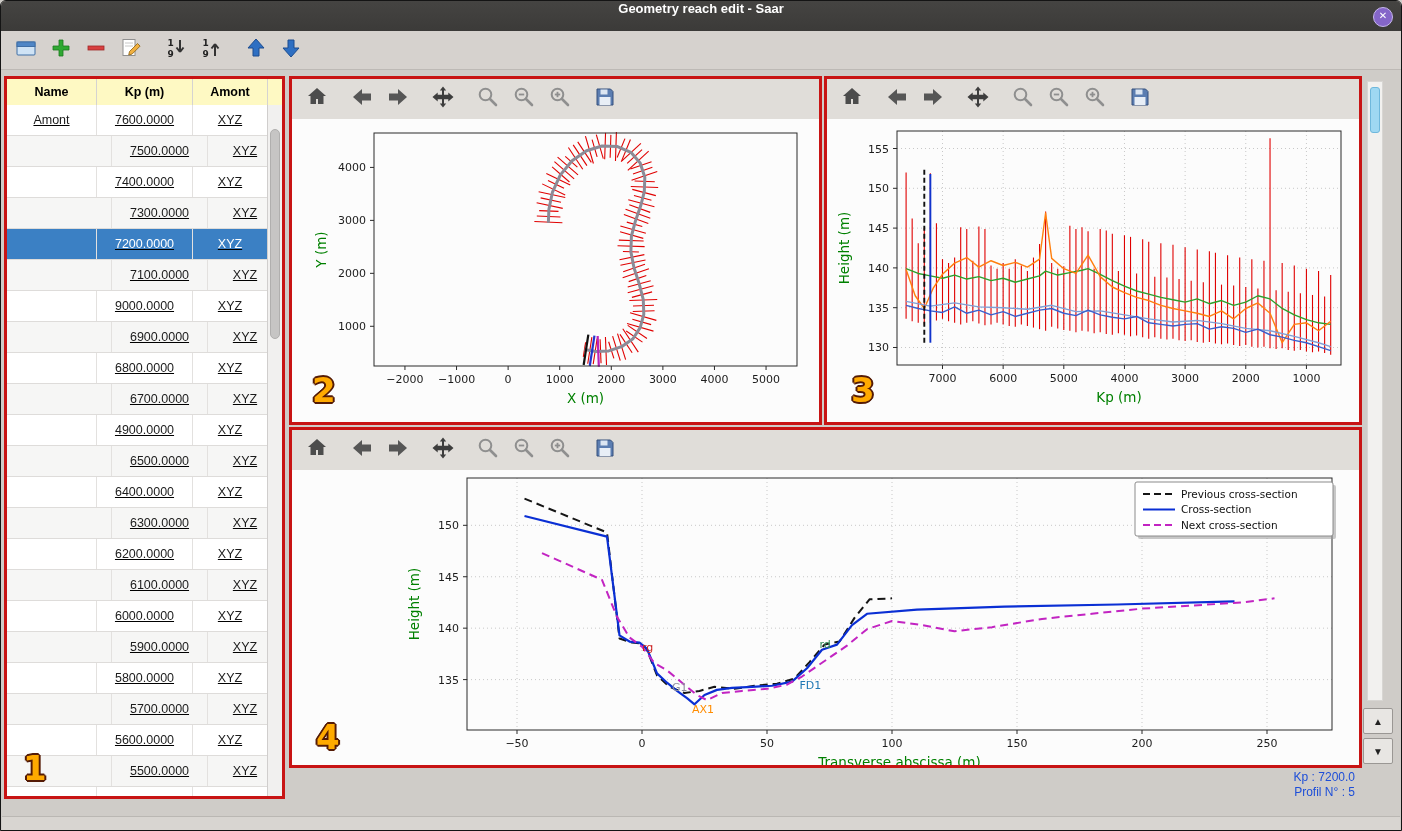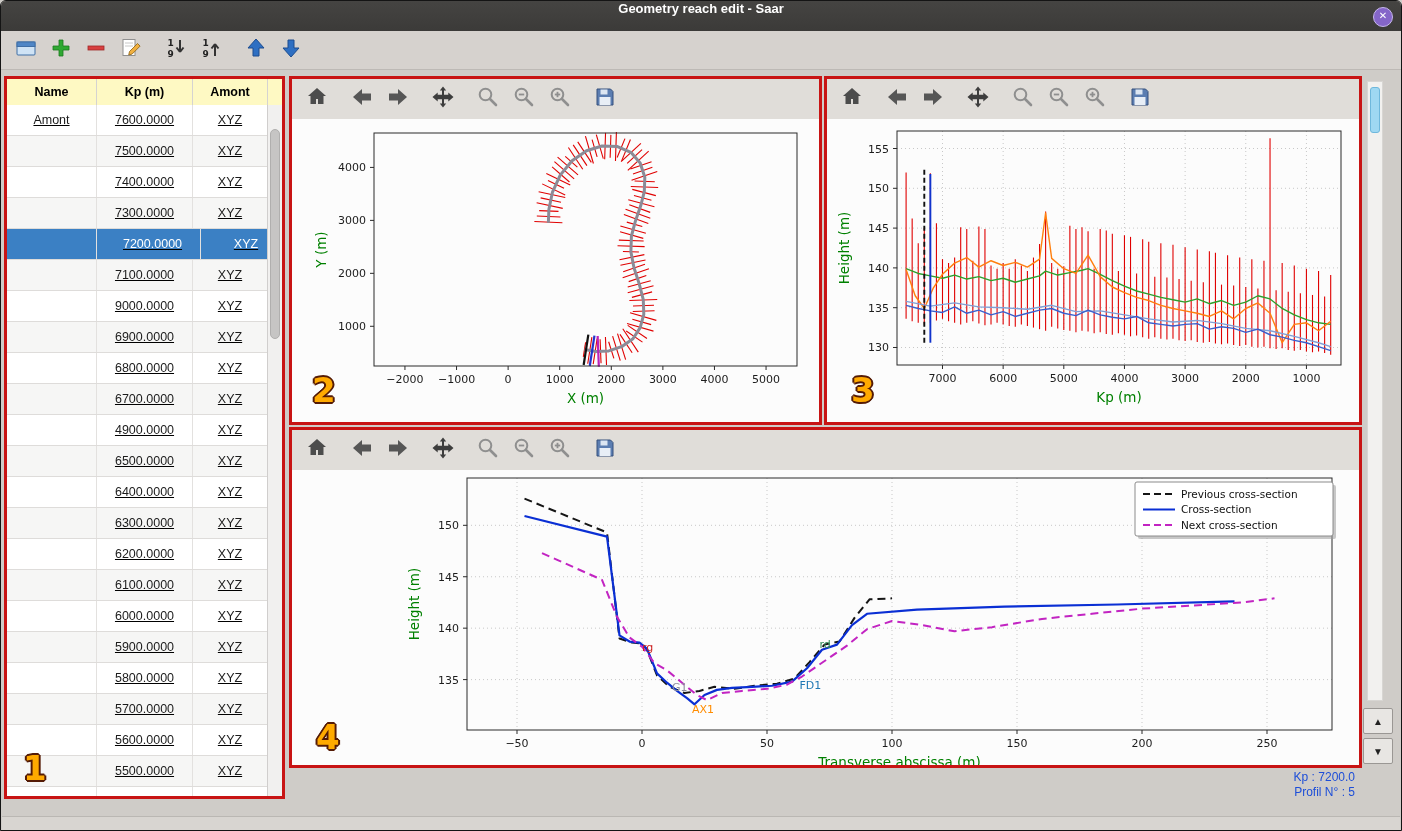--- a/index.html
+++ b/index.html
@@ -28,23 +28,23 @@
   .figure svg{position:absolute;left:0;top:0;}
   
   .panel-num{position:absolute;font-family:"DejaVu Sans",sans-serif;font-size:34px;font-weight:bold;color:#ffaa00;
     text-shadow:-2px 0 0 #541b06,2px 0 0 #541b06,0 -2px 0 #541b06,0 2px 0 #541b06,-1px -1px 0 #541b06,1px 1px 0 #541b06,-1px 1px 0 #541b06,1px -1px 0 #541b06;
     pointer-events:none;z-index:5;}
   
   .t-header{display:grid;grid-template-columns:90px 96px 75px;height:26px;background:#fef9c3;border-bottom:6px solid #15803d;}
   .t-header div{display:flex;align-items:center;justify-content:center;font-weight:bold;font-size:12.5px;border-right:1px solid #d5d3d1;}
   .t-body{position:absolute;left:0;right:14px;top:26px;bottom:0;overflow:hidden;}
   .t-row{display:grid;grid-template-columns:90px 96px 75px;height:30px;border-bottom:1px solid #dedcda;background:#ffffff;cursor:pointer;text-decoration:underline;}
-  .t-row.alt{background:#f6f6f5;}
+  .t-row.alt{background:#f6f6f5;padding-left:15px;}
   .t-row div{display:flex;align-items:center;justify-content:center;font-size:12.5px;border-right:1px solid #e3e1df;color:#1c1c1c;}
-  .t-row.sel{background:#3b80c4;gap:8px;}
+  .t-row.sel{background:#3b80c4;}
   .t-row.sel div{color:#ffffff;}
   .t-scroll{position:absolute;right:0;top:0;bottom:0;width:14px;background:#f1f0ef;border-left:1px solid #d0cecd;}
   .t-thumb{position:absolute;left:2px;right:2px;top:24px;height:208px;background:#c6c5c4;border:1px solid #b0afae;border-radius:5px;cursor:pointer;}
   
   .v-scroll{position:absolute;left:1366px;top:80px;width:16px;height:620px;background:#f2f1ef;border:1px solid #d8d6d3;box-sizing:border-box;}
   .v-thumb{position:absolute;left:2px;right:2px;top:5px;height:44px;background:#9fd8f2;border:1px solid #6fb8dc;border-radius:3px;cursor:pointer;}
   .nav-btn{position:absolute;width:30px;height:26px;background:#e8e6e3;border:1px solid #9a9794;border-radius:2px;display:flex;align-items:center;justify-content:center;font-size:10px;color:#222;cursor:pointer;box-sizing:border-box;}
   #nav-up{left:1362px;top:707px;}
   #nav-down{left:1362px;top:737px;}
   

